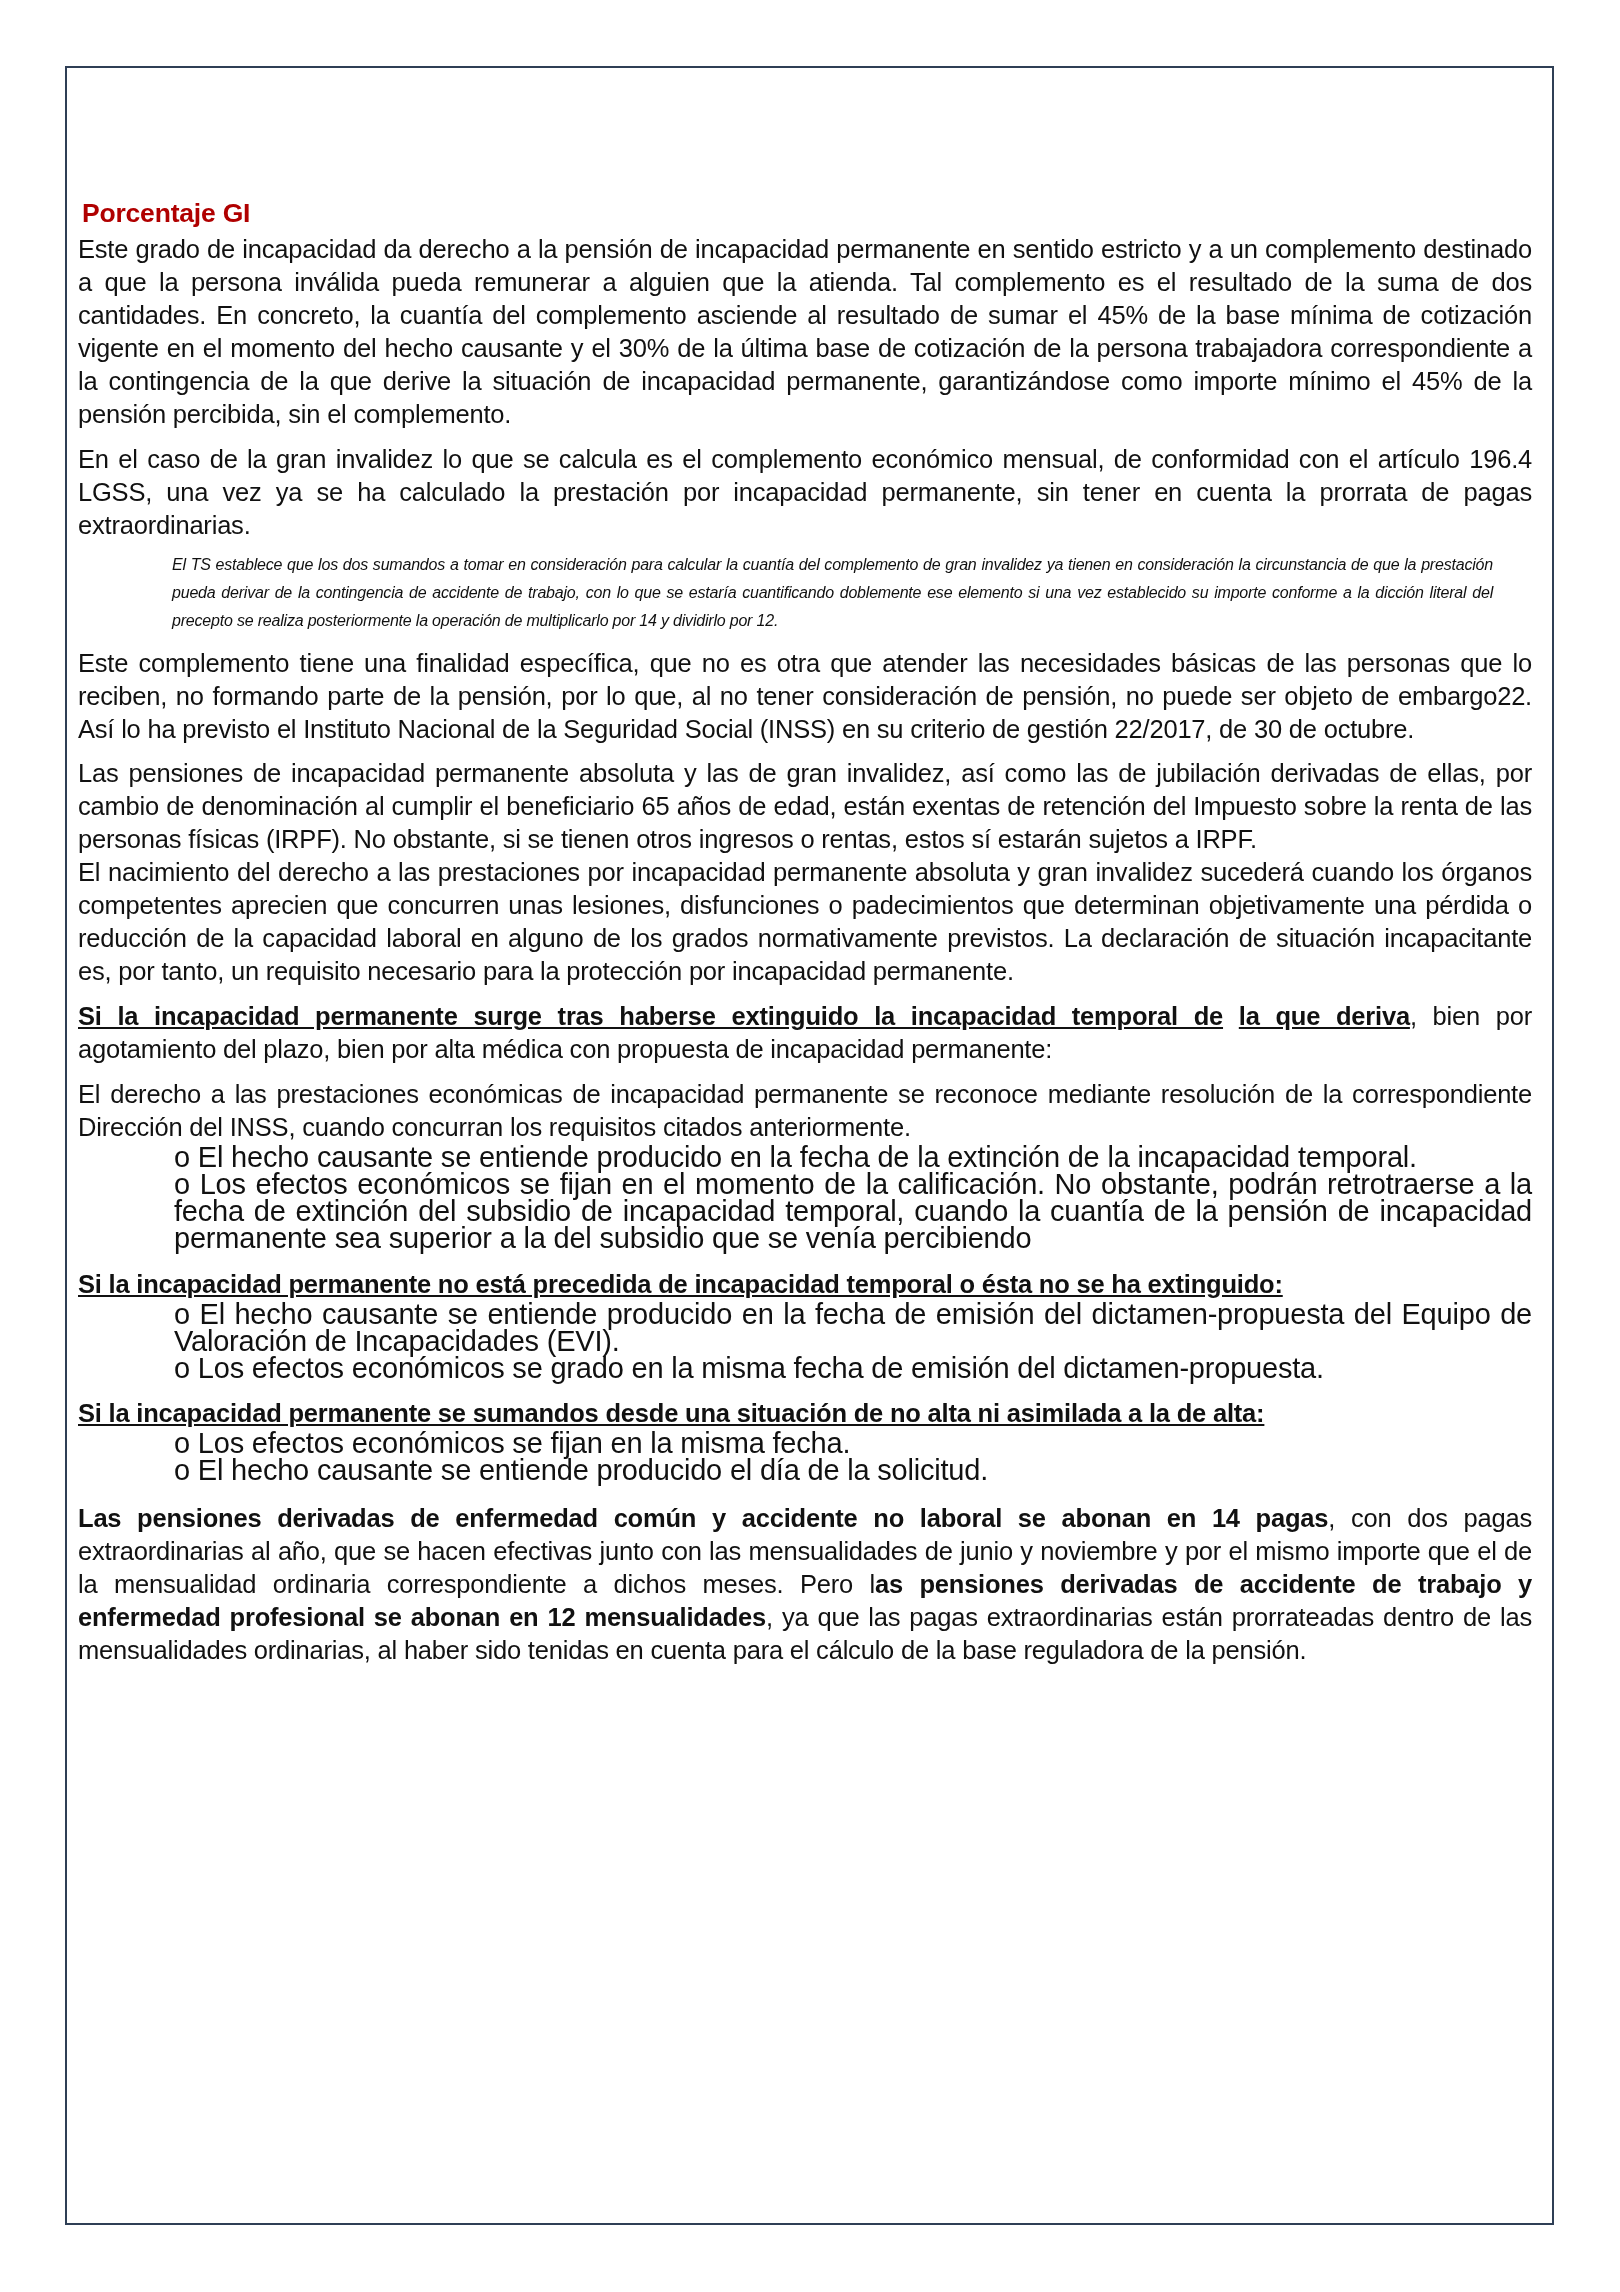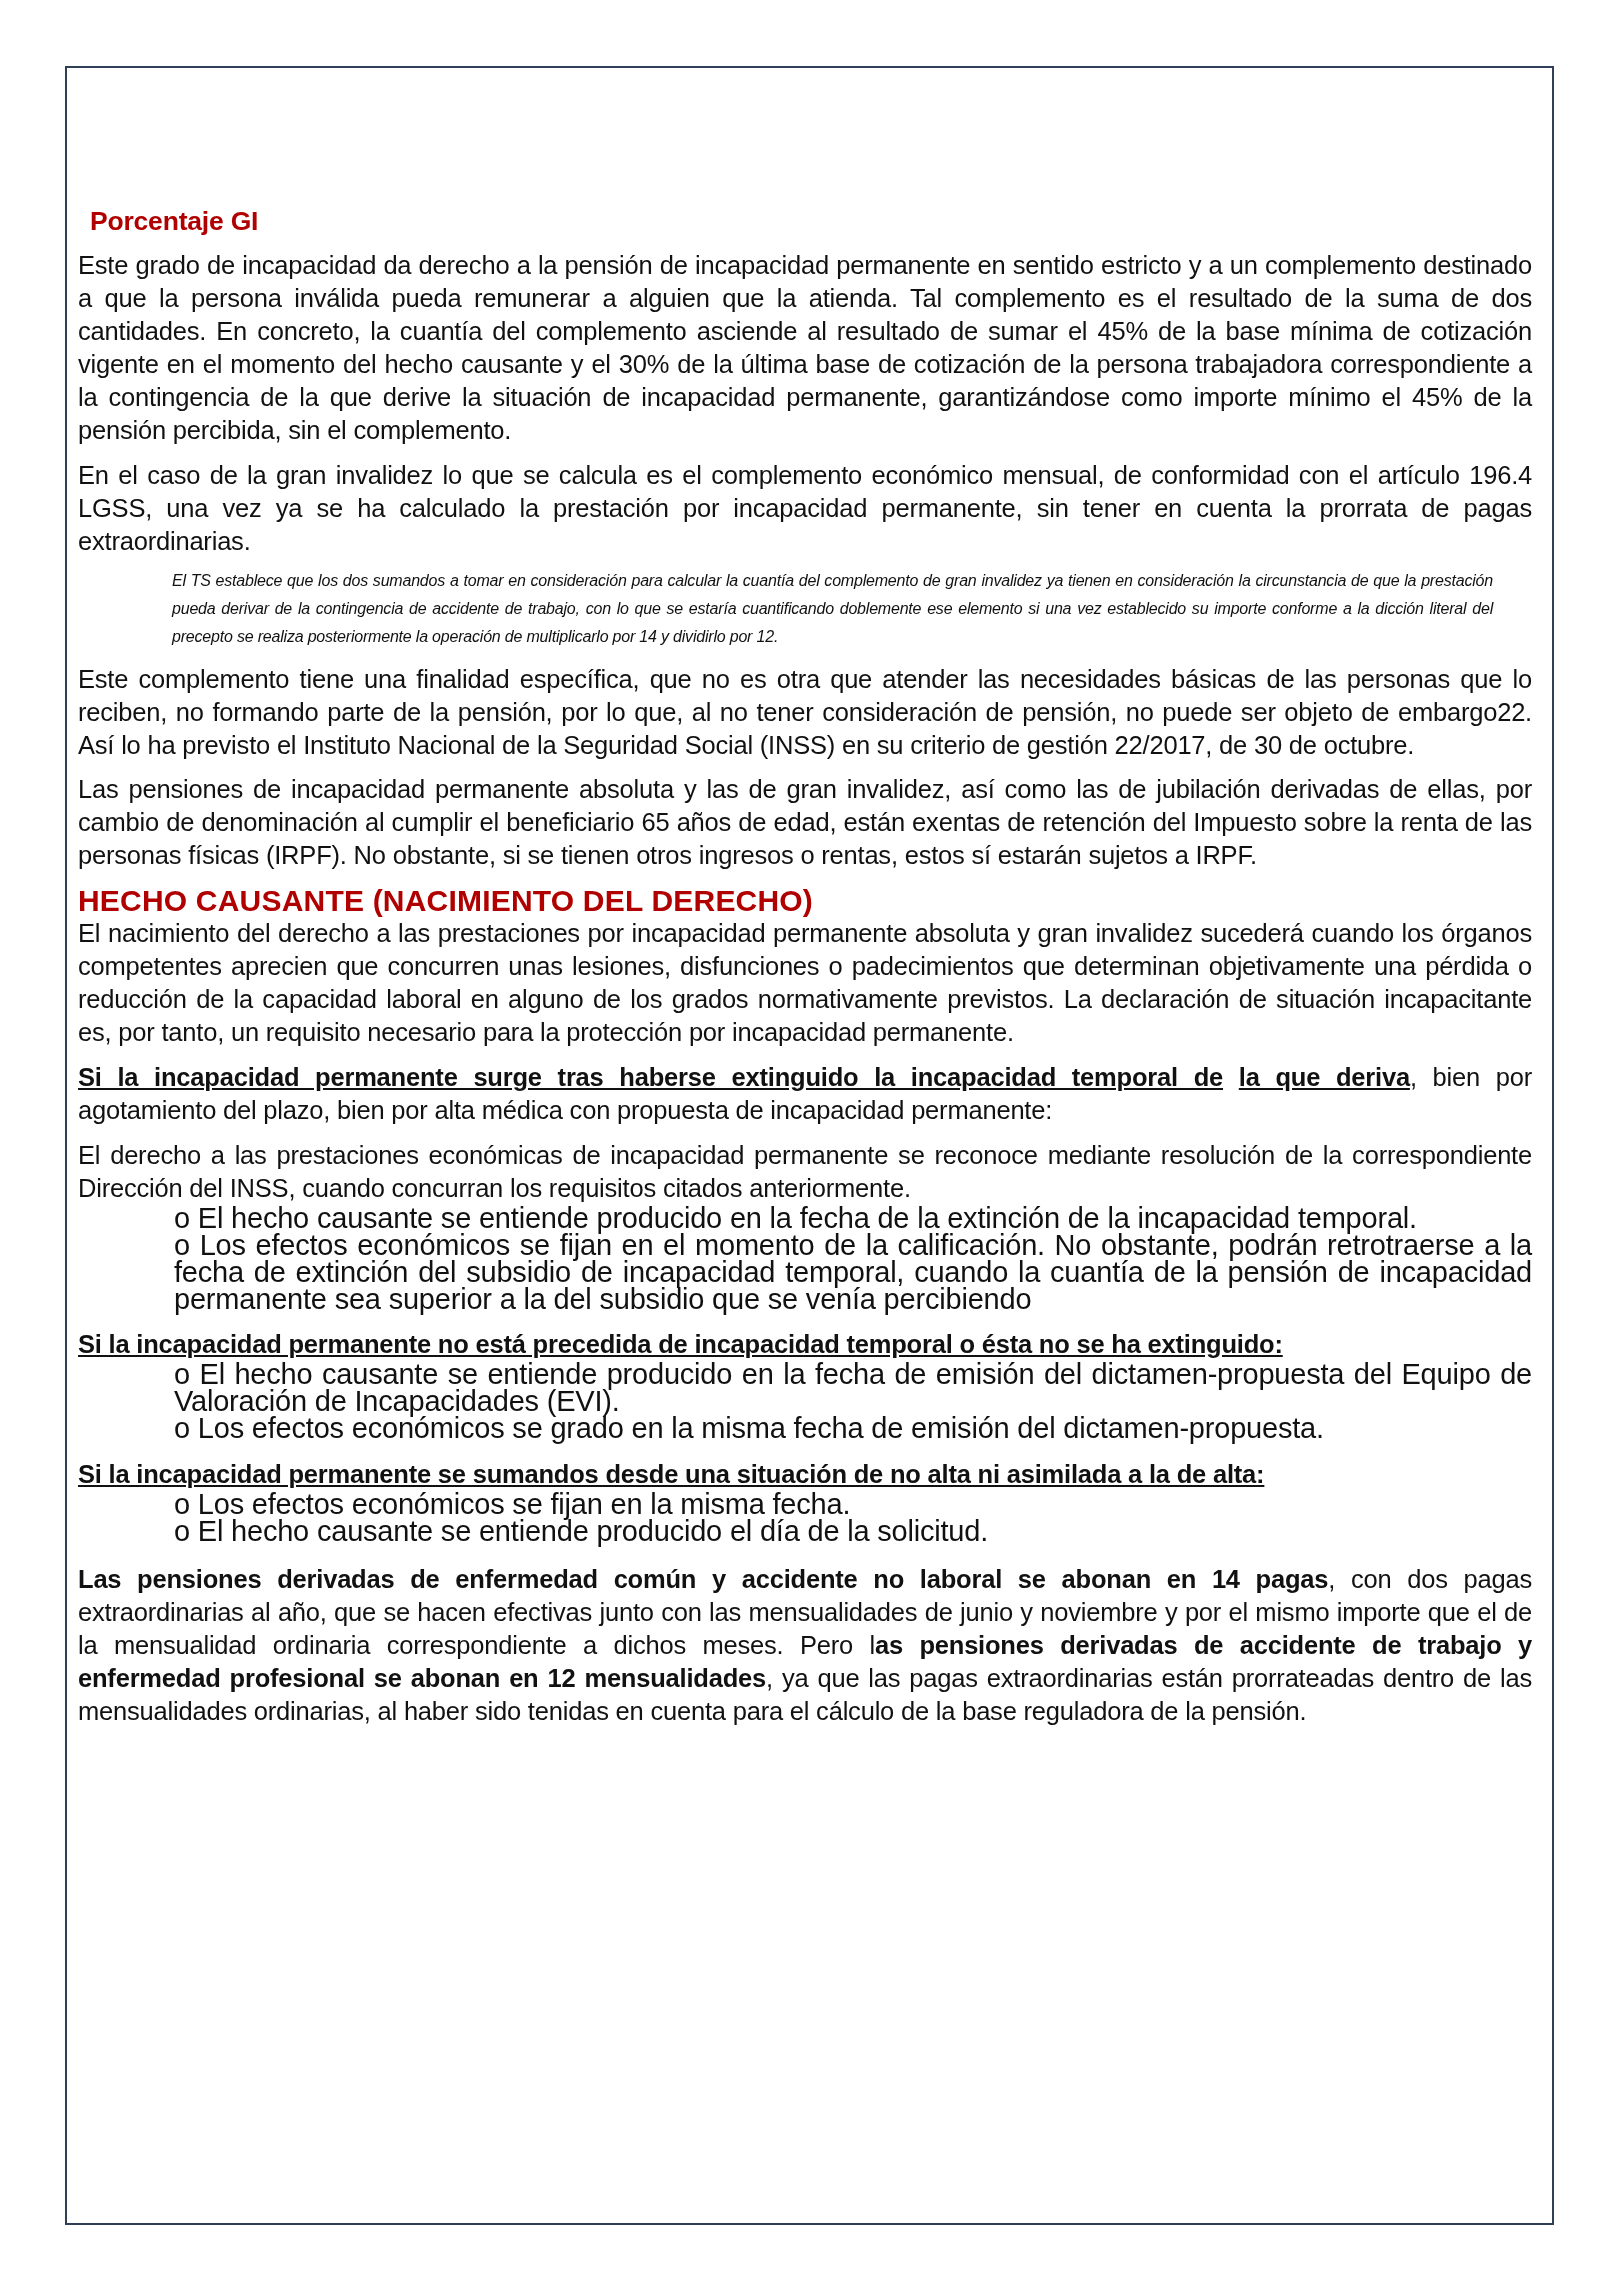--- a/index.html
+++ b/index.html
@@ -7,21 +7,21 @@
   .page-frame {
     position: absolute; left: 65px; top: 66px; width: 1489px; height: 2159px;
     border: 2px solid #2f3f55; box-sizing: border-box;
   }
   .content {
     position: absolute; left: 78px; top: 194px; width: 1454px;
     font-family: "Liberation Sans", sans-serif; color: #111;
     font-size: 25.5px; line-height: 33px; letter-spacing: -0.2px;
   }
   p { margin: 0; text-align: justify; }
-  .h-small { color: #b00000; font-weight: bold; font-size: 26.5px; line-height: 31px; margin: 12px; }
+  .h-small { color: #b00000; font-weight: bold; font-size: 26.5px; line-height: 31px; margin: 4px; }
   .h-big { color: #b00000; font-weight: bold; font-size: 30px; line-height: 33px; margin: 0; letter-spacing: 0.2px; }
   .gap { margin-top: 11.8px; }
   .quote {
     margin: 9px 39px 0 94px; font-style: italic; font-size: 16px; line-height: 28px; text-align: justify;
   }
   .cond { font-weight: bold; text-decoration: underline; }
   .list { margin: 0 0 0 96px; font-size: 29px; line-height: 27px; }
   .list p { text-align: left; }
   .list p.just { text-align: justify; }
   b { font-weight: bold; }
@@ -32,21 +32,20 @@
 <div class="page-frame"></div>
 
 <div class="content">
   <h3 class="h-small">Porcentaje GI</h3>
   <p>Este grado de incapacidad da derecho a la pensión de incapacidad permanente en sentido estricto y a un complemento destinado a que la persona inválida pueda remunerar a alguien que la atienda. Tal complemento es el resultado de la suma de dos cantidades. En concreto, la cuantía del complemento asciende al resultado de sumar el 45% de la base mínima de cotización vigente en el momento del hecho causante y el 30% de la última base de cotización de la persona trabajadora correspondiente a la contingencia de la que derive la situación de incapacidad permanente, garantizándose como importe mínimo el 45% de la pensión percibida, sin el complemento.</p>
   <p class="gap">En el caso de la gran invalidez lo que se calcula es el complemento económico mensual, de conformidad con el artículo 196.4 LGSS, una vez ya se ha calculado la prestación por incapacidad permanente, sin tener en cuenta la prorrata de pagas extraordinarias.</p>
   <p class="quote">El TS establece que los dos sumandos a tomar en consideración para calcular la cuantía del complemento de gran invalidez ya tienen en consideración la circunstancia de que la prestación pueda derivar de la contingencia de accidente de trabajo, con lo que se estaría cuantificando doblemente ese elemento si una vez establecido su importe conforme a la dicción literal del precepto se realiza posteriormente la operación de multiplicarlo por 14 y dividirlo por 12.</p>
   <p class="gap">Este complemento tiene una finalidad específica, que no es otra que atender las necesidades básicas de las personas que lo reciben, no formando parte de la pensión, por lo que, al no tener consideración de pensión, no puede ser objeto de embargo22. Así lo ha previsto el Instituto Nacional de la Seguridad Social (INSS) en su criterio de gestión 22/2017, de 30 de octubre.</p>
   <p class="gap">Las pensiones de incapacidad permanente absoluta y las de gran invalidez, así como las de jubilación derivadas de ellas, por cambio de denominación al cumplir el beneficiario 65 años de edad, están exentas de retención del Impuesto sobre la renta de las personas físicas (IRPF). No obstante, si se tienen otros ingresos o rentas, estos sí estarán sujetos a IRPF.</p>
 
-  <h2 class="h-big gap">HECHO CAUSANTE (NACIMIENTO DEL DERECHO)</h2>
   <p>El nacimiento del derecho a las prestaciones por incapacidad permanente absoluta y gran invalidez sucederá cuando los órganos competentes aprecien que concurren unas lesiones, disfunciones o padecimientos que determinan objetivamente una pérdida o reducción de la capacidad laboral en alguno de los grados normativamente previstos. La declaración de situación incapacitante es, por tanto, un requisito necesario para la protección por incapacidad permanente.</p>
   <p class="gap"><span class="cond">Si la incapacidad permanente surge tras haberse extinguido la incapacidad temporal de</span> <span class="cond">la que deriva</span><span>, bien por agotamiento del plazo, bien por alta médica con propuesta de incapacidad permanente:</span></p>
 
   <p class="gap">El derecho a las prestaciones económicas de incapacidad permanente se reconoce mediante resolución de la correspondiente Dirección del INSS, cuando concurran los requisitos citados anteriormente.</p>
   <div class="list">
     <p>o El hecho causante se entiende producido en la fecha de la extinción de la incapacidad temporal.</p>
     <p class="just">o Los efectos económicos se fijan en el momento de la calificación. No obstante, podrán retrotraerse a la fecha de extinción del subsidio de incapacidad temporal, cuando la cuantía de la pensión de incapacidad permanente sea superior a la del subsidio que se venía percibiendo</p>
   </div>
 
   <p class="gap cond" style="margin-top:15.7px">Si la incapacidad permanente no está precedida de incapacidad temporal o ésta no se ha extinguido:</p>

